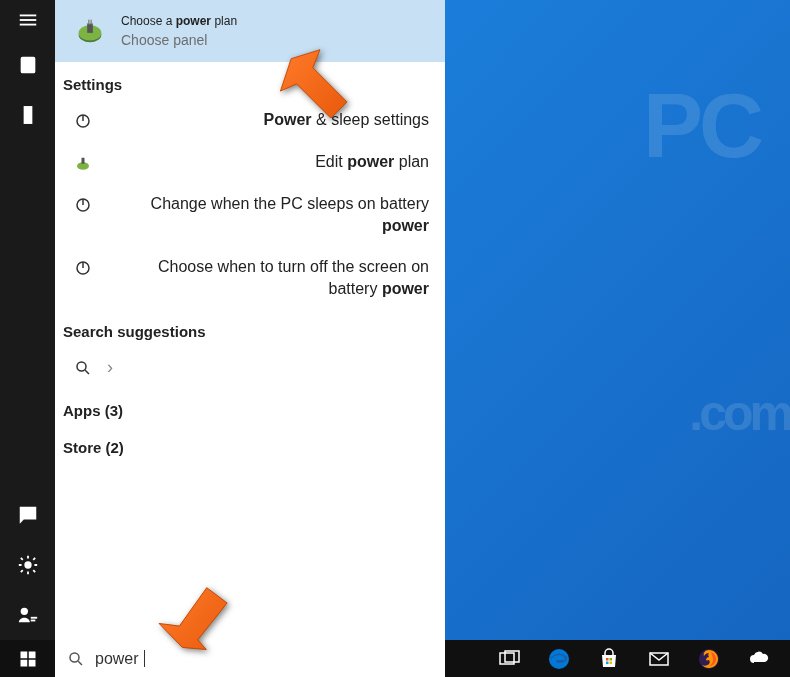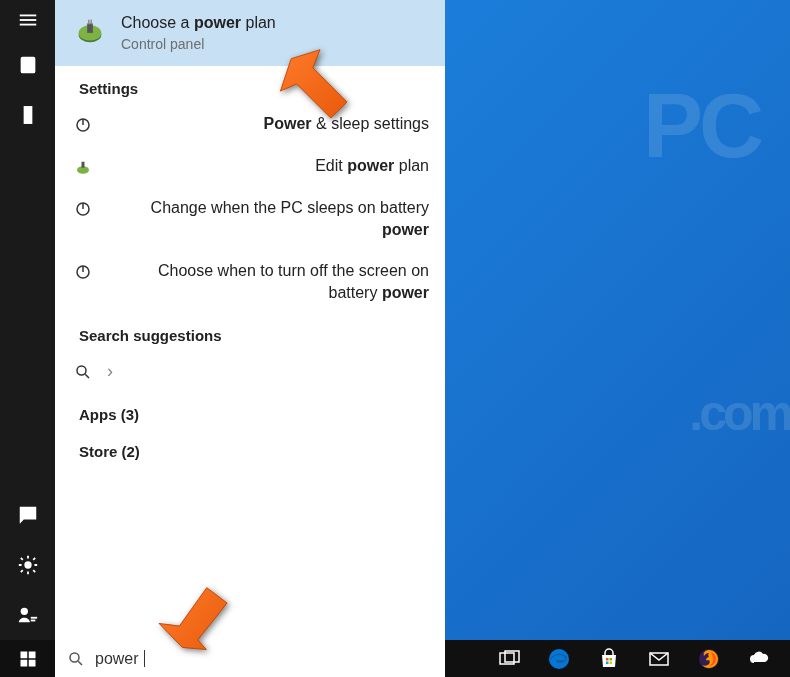--- a/index.html
+++ b/index.html
@@ -14,24 +14,24 @@
     .sidebar { position: absolute; left: 0; top: 0; width: 55px; height: 100%; background: #1a1a1a; display: flex; flex-direction: column; }
     .sidebar-spacer { flex: 1; }
     .sidebar-item { width: 55px; height: 50px; display: flex; align-items: center; justify-content: center; color: #fff; cursor: pointer; }
     .sidebar-item svg { width: 22px; height: 22px; fill: #fff; }
     
     .search-panel { position: absolute; left: 55px; top: 0; width: 390px; height: 640px; background: #fff; }
     
     .best-match { background: #c7e0f4; padding: 14px 16px 14px 18px; display: flex; align-items: flex-start; gap: 14px; cursor: pointer; }
     .best-match-icon { width: 34px; height: 34px; flex-shrink: 0; }
     .best-match-text { flex: 1; }
-    .best-match-title { font-size: 16px; color: #222; }
+    .best-match-title { font-size: 12px; color: #222; }
     .best-match-sub { font-size: 14px; color: #6e6e6e; margin-top: 4px; }
     
-    .section-header { font-size: 15px; font-weight: 600; color: #222; padding: 14px 16px 6px 24px; }
+    .section-header { font-size: 15px; font-weight: 600; color: #222; padding: 14px 16px 6px 8px; }
     
     .result-item { display: flex; align-items: flex-start; gap: 14px; padding: 10px 16px 10px 18px; cursor: pointer; }
     .result-icon { width: 20px; height: 20px; flex-shrink: 0; display: flex; align-items: center; justify-content: center; margin-top: 2px; }
     .result-icon svg { width: 18px; height: 18px; }
     .result-text { font-size: 16px; color: #222; line-height: 1.35; flex: 1; text-align: right; }
     .result-arrow { color: #888; font-size: 18px; align-self: center; }
     .result-sub { color: #888; }
     
     .taskbar { position: absolute; left: 0; bottom: 0; width: 100%; height: 37px; background: #101010; display: flex; align-items: center; }
     .start-btn { width: 55px; height: 37px; display: flex; align-items: center; justify-content: center; cursor: pointer; }
@@ -114,21 +114,21 @@
           <ellipse cx="18" cy="20" rx="12" ry="8" fill="#7cb342"></ellipse>
           <path d="M15 10 L21 10 L21 20 L15 20 Z" fill="#555"></path>
           <rect x="16" y="6" width="1.5" height="5" fill="#888"></rect>
           <rect x="18.5" y="6" width="1.5" height="5" fill="#888"></rect>
         </svg>
     </div>
     <div class="best-match-text">
       <div class="best-match-title">
         <span>Choose a </span><strong>power</strong><span> plan</span>
       </div>
-      <div class="best-match-sub">Control panel</div>
+      <div class="best-match-sub">Choose panel</div>
     </div>
   </div>
 
   <div class="section-header">Settings</div>
 
   <div class="result-item">
     <div class="result-icon">
       <svg viewBox="0 0 24 24" fill="none" stroke="#333" stroke-width="2">
           <circle cx="12" cy="12" r="8"></circle>
           <line x1="12" y1="4" x2="12" y2="12"></line>

